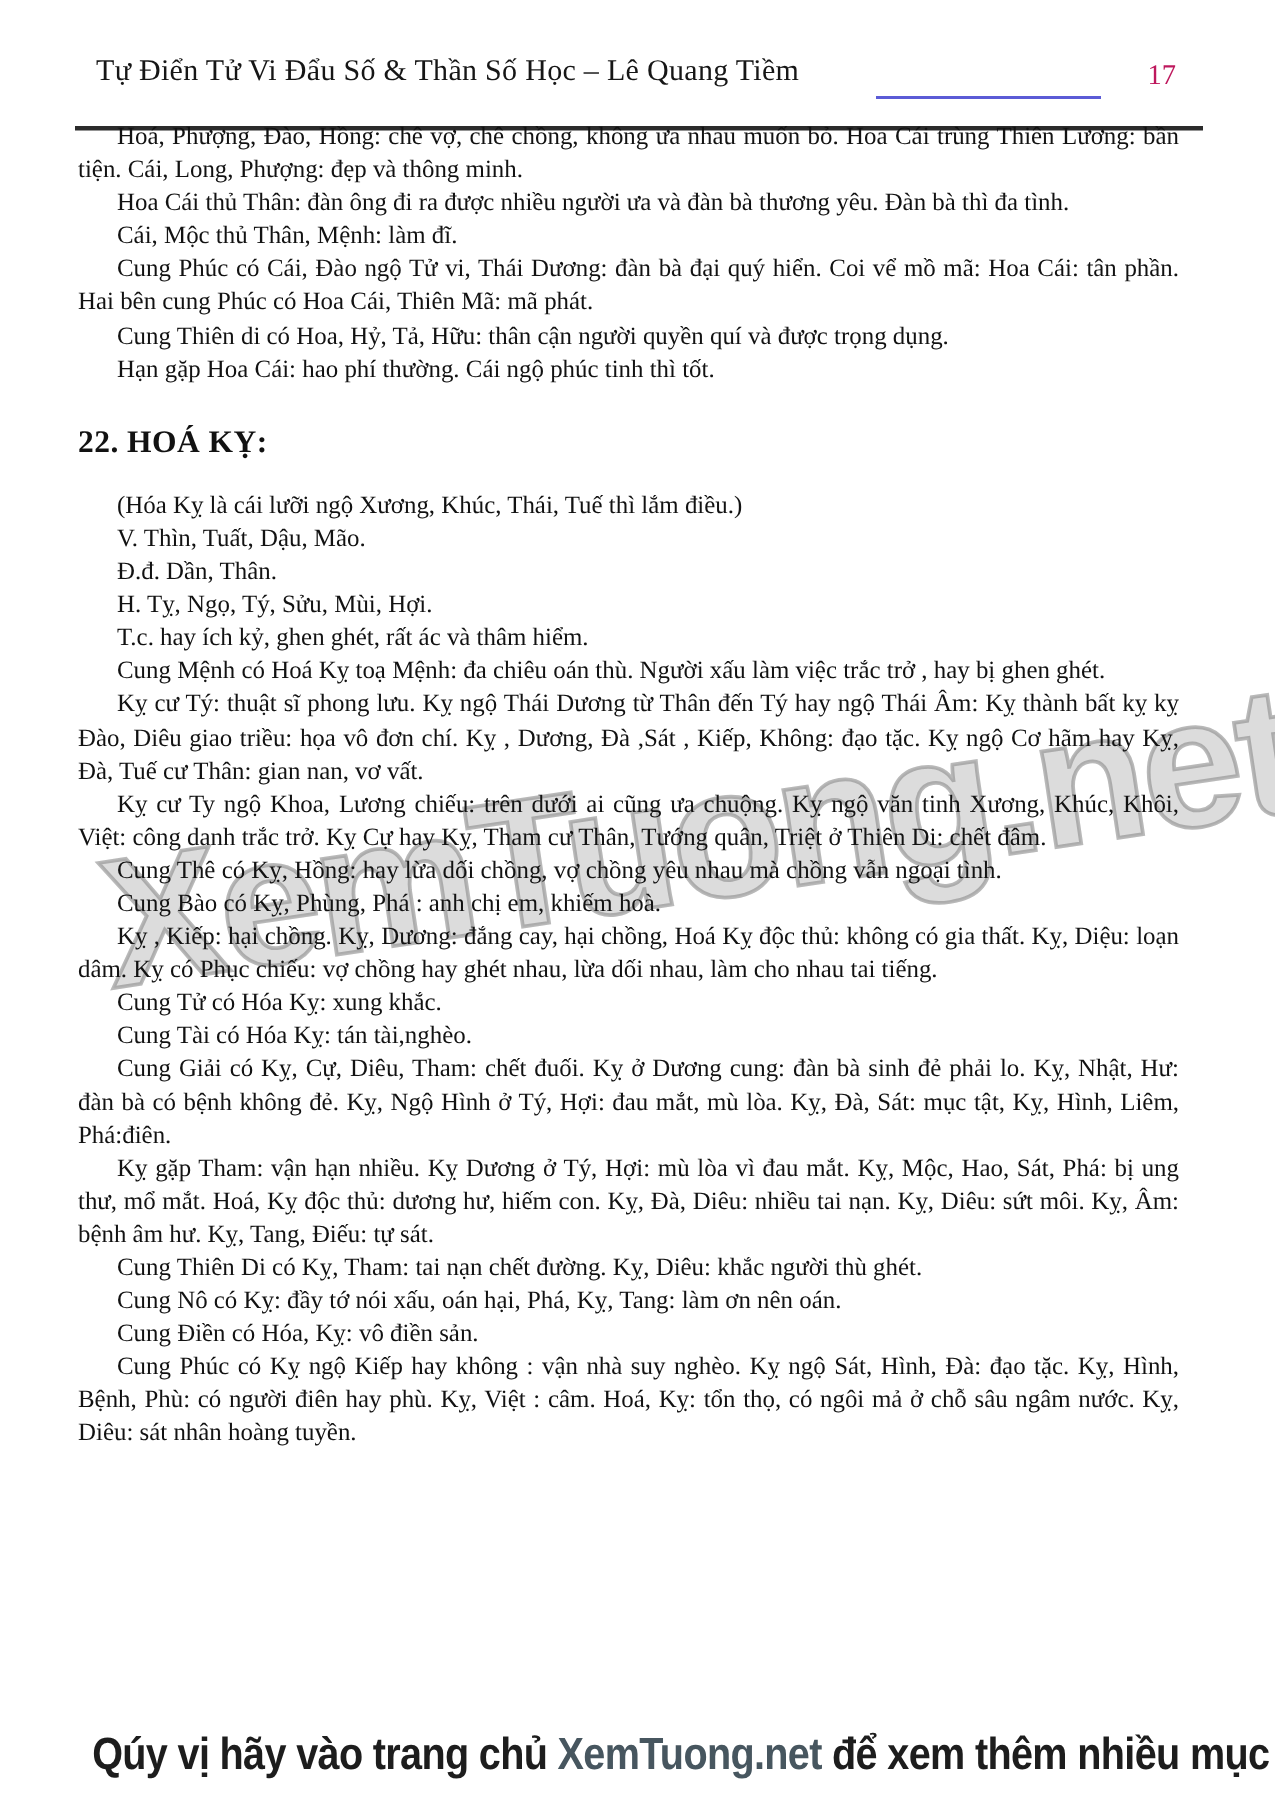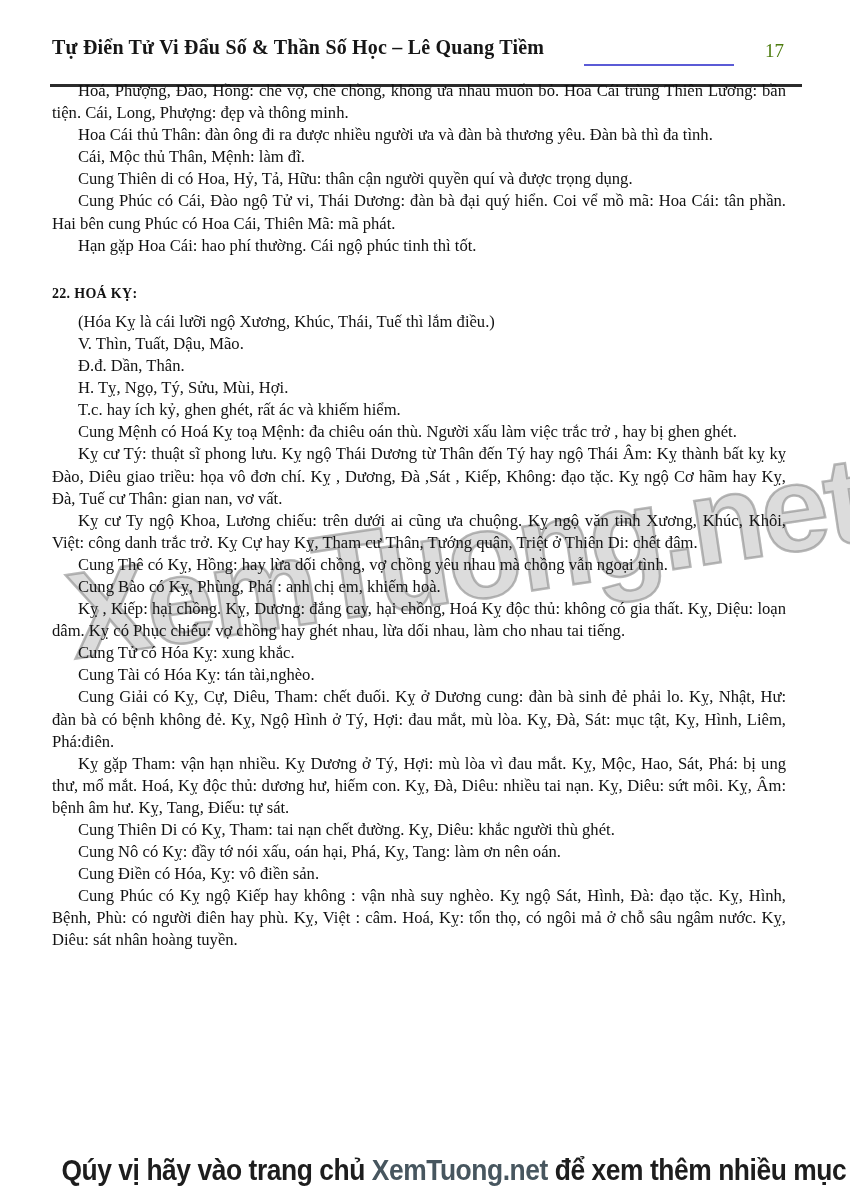--- a/index.html
+++ b/index.html
@@ -5,31 +5,31 @@
   html,body{margin:0;padding:0;}
   body{
     width:850px;height:1203px;position:relative;overflow:hidden;
     background:#ffffff;
     font-family:"Liberation Serif","DejaVu Serif",serif;
     color:#141414;
   }
   .page{position:absolute;inset:0;}
   
   .header-title{
-    position:absolute;left:52px;top:36px;width:480px;
-    font-size:20px;font-weight:700;letter-spacing:0.2px;
+    position:absolute;left:64px;top:36px;width:480px;
+    font-size:20px;font-weight:400;letter-spacing:0.2px;
     white-space:nowrap;color:#161616;
   }
   .header-underline{
     position:absolute;left:584px;top:64px;width:150px;height:2px;
     background:#5b5bd6;
   }
   .page-number{
     position:absolute;left:744px;top:40px;width:40px;
-    font-size:19px;color:#4d7c0f;text-align:right;
+    font-size:19px;color:#be185d;text-align:right;
   }
   .header-rule{
     position:absolute;left:50px;top:84px;width:752px;height:2.5px;
     background:#2b2b2b;
   }
   
   .watermark{
     position:absolute;left:58px;top:548px;width:780px;
     transform:rotate(-8.5deg);transform-origin:left top;
     font-family:"Liberation Sans","DejaVu Sans",sans-serif;
@@ -42,22 +42,22 @@
   
   .content{
     position:absolute;left:52px;top:80px;width:734px;z-index:2;
   }
   .content p{
     margin:0;font-size:16.6px;line-height:22.1px;
     text-align:justify;text-indent:26px;color:#121212;
     font-weight:500;
   }
   .content p.heading{
-    font-weight:bold;font-size:14px;text-indent:0;
-    margin-top:26px;margin-bottom:6px;letter-spacing:0.3px;
+    font-weight:bold;font-size:21px;text-indent:0;
+    margin-top:26px;margin-bottom:21px;letter-spacing:0.3px;
   }
   
   .footer{
     position:absolute;left:0;right:0;bottom:6px;height:44px;
     text-align:center;z-index:2;
   }
   .footer-inner{
     display:inline-block;transform:scaleX(0.88);transform-origin:center;
     font-family:"Liberation Sans","DejaVu Sans",sans-serif;
     font-size:30px;font-weight:600;letter-spacing:-0.5px;
@@ -74,29 +74,29 @@
   <div class="header-underline" style="background: rgb(91, 91, 214);"></div>
   <div class="page-number">17</div>
   <div class="header-rule"></div>
 
   <div class="watermark">XemTuong.net</div>
 
   <div class="content" id="content">
       <p class="body">Hoá, Phượng, Đào, Hồng: chê vợ, chê chồng, không ưa nhau muốn bỏ. Hoa Cái trùng Thiên Lương: bần tiện. Cái, Long, Phượng: đẹp và thông minh.</p>
       <p class="body">Hoa Cái thủ Thân: đàn ông đi ra được nhiều người ưa và đàn bà thương yêu. Đàn bà thì đa tình.</p>
       <p class="body">Cái, Mộc thủ Thân, Mệnh: làm đĩ.</p>
+      <p class="body">Cung Phúc có Cái, Đào ngộ Tử vi, Thái Dương: đàn bà đại quý hiển. Coi vể mồ mã: Hoa Cái: tân phần. Hai bên cung Phúc có Hoa Cái, Thiên Mã: mã phát.</p>
       <p class="body">Cung Thiên di có Hoa, Hỷ, Tả, Hữu: thân cận người quyền quí và được trọng dụng.</p>
-      <p class="body">Cung Phúc có Cái, Đào ngộ Tử vi, Thái Dương: đàn bà đại quý hiển. Coi vể mồ mã: Hoa Cái: tân phần. Hai bên cung Phúc có Hoa Cái, Thiên Mã: mã phát.</p>
       <p class="body">Hạn gặp Hoa Cái: hao phí thường. Cái ngộ phúc tinh thì tốt.</p>
       <p class="heading">22. HOÁ KỴ:</p>
       <p class="body">(Hóa Kỵ là cái lưỡi ngộ Xương, Khúc, Thái, Tuế thì lắm điều.)</p>
       <p class="body">V. Thìn, Tuất, Dậu, Mão.</p>
       <p class="body">Đ.đ. Dần, Thân.</p>
       <p class="body">H. Tỵ, Ngọ, Tý, Sửu, Mùi, Hợi.</p>
-      <p class="body">T.c. hay ích kỷ, ghen ghét, rất ác và khiếm hiểm.</p>
+      <p class="body">T.c. hay ích kỷ, ghen ghét, rất ác và thâm hiểm.</p>
       <p class="body">Cung Mệnh có Hoá Kỵ toạ Mệnh: đa chiêu oán thù. Người xấu làm việc trắc trở , hay bị ghen ghét.</p>
       <p class="body">Kỵ cư Tý: thuật sĩ phong lưu. Kỵ ngộ Thái Dương từ Thân đến Tý hay ngộ Thái Âm: Kỵ thành bất kỵ kỵ Đào, Diêu giao triều: họa vô đơn chí. Kỵ , Dương, Đà ,Sát , Kiếp, Không: đạo tặc. Kỵ ngộ Cơ hãm hay Kỵ, Đà, Tuế cư Thân: gian nan, vơ vất.</p>
       <p class="body">Kỵ cư Ty ngộ Khoa, Lương chiếu: trên dưới ai cũng ưa chuộng. Kỵ ngộ văn tinh Xương, Khúc, Khôi, Việt: công danh trắc trở. Kỵ Cự hay Kỵ, Tham cư Thân, Tướng quân, Triệt ở Thiên Di: chết đâm.</p>
       <p class="body">Cung Thê có Kỵ, Hồng: hay lừa dối chồng, vợ chồng yêu nhau mà chồng vẫn ngoại tình.</p>
       <p class="body">Cung Bào có Kỵ, Phùng, Phá : anh chị em, khiếm hoà.</p>
       <p class="body">Kỵ , Kiếp: hại chồng. Kỵ, Dương: đắng cay, hại chồng, Hoá Kỵ độc thủ: không có gia thất. Kỵ, Diệu: loạn dâm. Kỵ có Phục chiếu: vợ chồng hay ghét nhau, lừa dối nhau, làm cho nhau tai tiếng.</p>
       <p class="body">Cung Tử có Hóa Kỵ: xung khắc.</p>
       <p class="body">Cung Tài có Hóa Kỵ: tán tài,nghèo.</p>
       <p class="body">Cung Giải có Kỵ, Cự, Diêu, Tham: chết đuối. Kỵ ở Dương cung: đàn bà sinh đẻ phải lo. Kỵ, Nhật, Hư: đàn bà có bệnh không đẻ. Kỵ, Ngộ Hình ở Tý, Hợi: đau mắt, mù lòa. Kỵ, Đà, Sát: mục tật, Kỵ, Hình, Liêm, Phá:điên.</p>
       <p class="body">Kỵ gặp Tham: vận hạn nhiều. Kỵ  Dương ở Tý, Hợi: mù lòa vì đau mắt. Kỵ, Mộc, Hao, Sát, Phá: bị ung thư, mổ mắt. Hoá, Kỵ độc thủ: dương hư, hiếm con. Kỵ, Đà, Diêu: nhiều tai nạn. Kỵ, Diêu: sứt môi. Kỵ, Âm: bệnh âm hư. Kỵ, Tang, Điếu: tự sát.</p>

